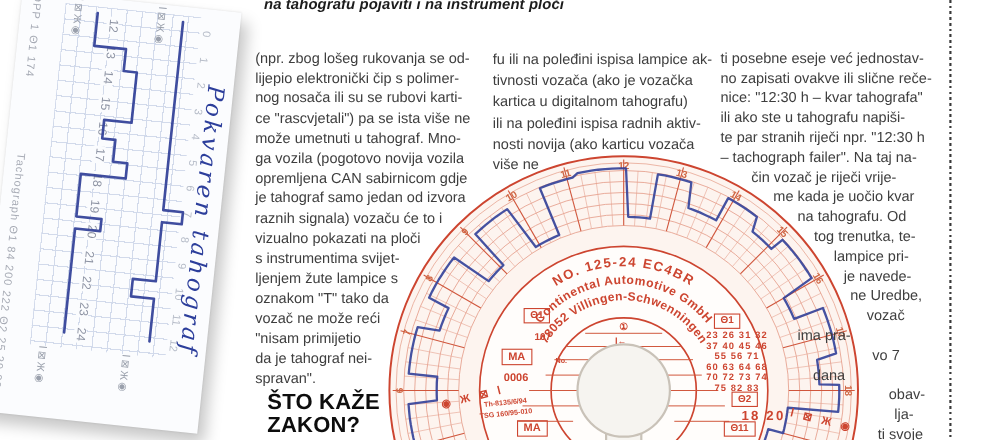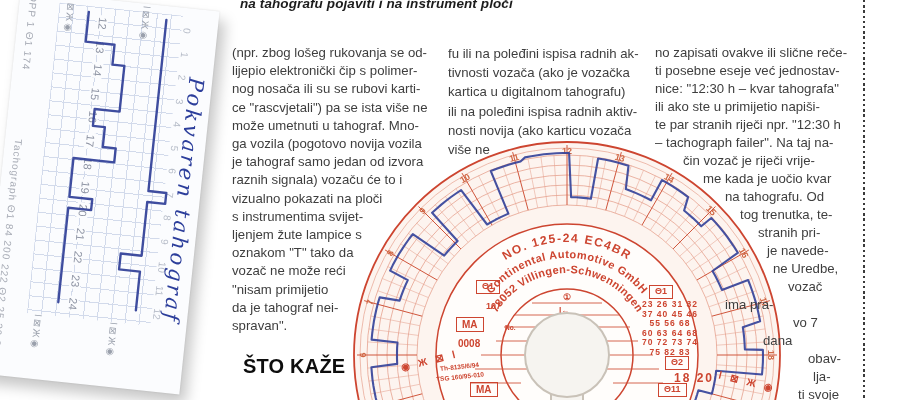--- a/index.html
+++ b/index.html
@@ -215,30 +215,30 @@
       <text x="233" y="211" font-size="7" fill="#cd4530" font-weight="bold" font-family="Liberation Sans, sans-serif">km</text>
       <rect x="211" y="227" width="32" height="46" fill="#f6f4f0" stroke="#c9c2b8" stroke-width="2"></rect>
       <circle cx="227" cy="227" r="42" fill="#f6f4f0" stroke="#c9c2b8" stroke-width="2"></circle>
       <text x="62" y="243" font-size="10" fill="#cd4530" font-weight="bold" transform="rotate(-14 62 243)" letter-spacing="3">◉ Ж ⊠ Ⅰ</text>
       <text x="378" y="250" font-size="10" fill="#cd4530" font-weight="bold" transform="rotate(14 378 250)" letter-spacing="3">Ⅰ ⊠ Ж ◉</text>
     </svg>
 
   <div class="rbx" style="left:136px;top:152px;">Θ1</div>
   <div class="rtx" style="left:146px;top:173px;font-size:9px;">107</div>
   <div class="rbx" style="left:116px;top:189px;font-size:10px;">MA</div>
-  <div class="rtx" style="left:118px;top:210px;font-size:10px;">0008</div>
+  <div class="rtx" style="left:118px;top:210px;font-size:10px;">0006</div>
   <div class="rtx" style="left:100px;top:235px;font-size:6.5px;transform:rotate(-6deg);">Th-8135/6/94</div>
   <div class="rtx" style="left:96px;top:245px;font-size:6.5px;transform:rotate(-6deg);">TSG 160/95-010</div>
   <div class="rbx" style="left:130px;top:254px;font-size:10px;">MA</div>
 
   <div class="rbx" style="left:309px;top:157px;">Θ1</div>
   <div id="disc-right-numbers" class="abs" style="left:290px;top:172px;width:80px;">
       <div>23 26 31 32</div>
       <div>37 40 45 46</div>
-      <div>55 56 68</div>
+      <div>55 56 71</div>
       <div>60 63 64 68</div>
       <div>70 72 73 74</div>
       <div>75 82 83</div>
     </div>
   <div class="rbx" style="left:325px;top:228px;">Θ2</div>
   <div class="rtx" style="left:334px;top:243px;font-size:12px;letter-spacing:2px;">18 20</div>
   <div class="rbx" style="left:318px;top:255px;">Θ11</div>
 </div>
 
 <div id="top-caption" class="abs">na tahografu pojaviti i na instrument ploči</div>
@@ -290,58 +290,60 @@
   <div id="strip-handwriting">Pokvaren tahograf</div>
 </div>
 
 <div id="col1" class="col">
     <div class="article-line">(npr. zbog lošeg rukovanja se od-</div>
     <div class="article-line">lijepio elektronički čip s polimer-</div>
     <div class="article-line">nog nosača ili su se rubovi karti-</div>
     <div class="article-line">ce "rascvjetali") pa se ista više ne</div>
     <div class="article-line">može umetnuti u tahograf. Mno-</div>
     <div class="article-line">ga vozila (pogotovo novija vozila</div>
+    <div class="article-line">opremljena CAN sabirnicom gdje</div>
     <div class="article-line">je tahograf samo jedan od izvora</div>
     <div class="article-line">raznih signala) vozaču će to i</div>
     <div class="article-line">vizualno pokazati na ploči</div>
     <div class="article-line">s instrumentima svijet-</div>
     <div class="article-line">ljenjem žute lampice s</div>
     <div class="article-line">oznakom "T" tako da</div>
     <div class="article-line">vozač ne može reći</div>
     <div class="article-line">"nisam primijetio</div>
     <div class="article-line">da je tahograf nei-</div>
     <div class="article-line">spravan".</div>
   </div>
 <div id="col2" class="col">
-    <div class="article-line">fu ili na poleđini ispisa radnih ak-</div>
+    <div class="article-line">fu ili na poleđini ispisa lampice ak-</div>
     <div class="article-line">tivnosti vozača (ako je vozačka</div>
     <div class="article-line">kartica u digitalnom tahografu)</div>
     <div class="article-line">ili na poleđini ispisa radnih aktiv-</div>
     <div class="article-line">nosti novija (ako karticu vozača</div>
     <div class="article-line">više ne</div>
   </div>
 <div id="col3" class="col">
+    <div class="article-line" style="margin-left: 0px;">ti posebne eseje već jednostav-</div>
     <div class="article-line" style="margin-left: 0px;">no zapisati ovakve ili slične reče-</div>
-    <div class="article-line" style="margin-left: 0px;">ti posebne eseje već jednostav-</div>
     <div class="article-line" style="margin-left: 0px;">nice: "12:30 h – kvar tahografa"</div>
-    <div class="article-line" style="margin-left: 0px;">ili ako ste u primijetio napiši-</div>
+    <div class="article-line" style="margin-left: 0px;">ili ako ste u tahografu napiši-</div>
     <div class="article-line" style="margin-left: 0px;">te par stranih riječi npr. "12:30 h</div>
     <div class="article-line" style="margin-left: 0px;">– tachograph failer". Na taj na-</div>
     <div class="article-line" style="margin-left: 28px;">čin vozač je riječi vrije-</div>
     <div class="article-line" style="margin-left: 48px;">me kada je uočio kvar</div>
     <div class="article-line" style="margin-left: 70px;">na tahografu. Od</div>
     <div class="article-line" style="margin-left: 85px;">tog trenutka, te-</div>
-    <div class="article-line" style="margin-left: 103px;">stranih pri-</div>
+    <div class="article-line" style="margin-left: 103px;">lampice pri-</div>
     <div class="article-line" style="margin-left: 112px;">je navede-</div>
     <div class="article-line" style="margin-left: 118px;">ne Uredbe,</div>
     <div class="article-line" style="margin-left: 133px;">vozač</div>
     <div class="article-line" style="margin-left: 70px;">ima pra-</div>
     <div class="article-line" style="margin-left: 138px;">vo 7</div>
-    <div class="article-line" style="margin-left: 108px;">dana</div>
+    <div class="article-line" style="margin-left: 84px;">dana</div>
     <div class="article-line" style="margin-left: 153px;">obav-</div>
     <div class="article-line" style="margin-left: 158px;">lja-</div>
     <div class="article-line" style="margin-left: 143px;">ti svoje</div>
   </div>
 <div id="section-heading" class="abs">
     <div>ŠTO KAŽE</div>
+    <div>ZAKON?</div>
   </div>
 
 <div id="divider" class="abs"></div>
 
 </body></html>

